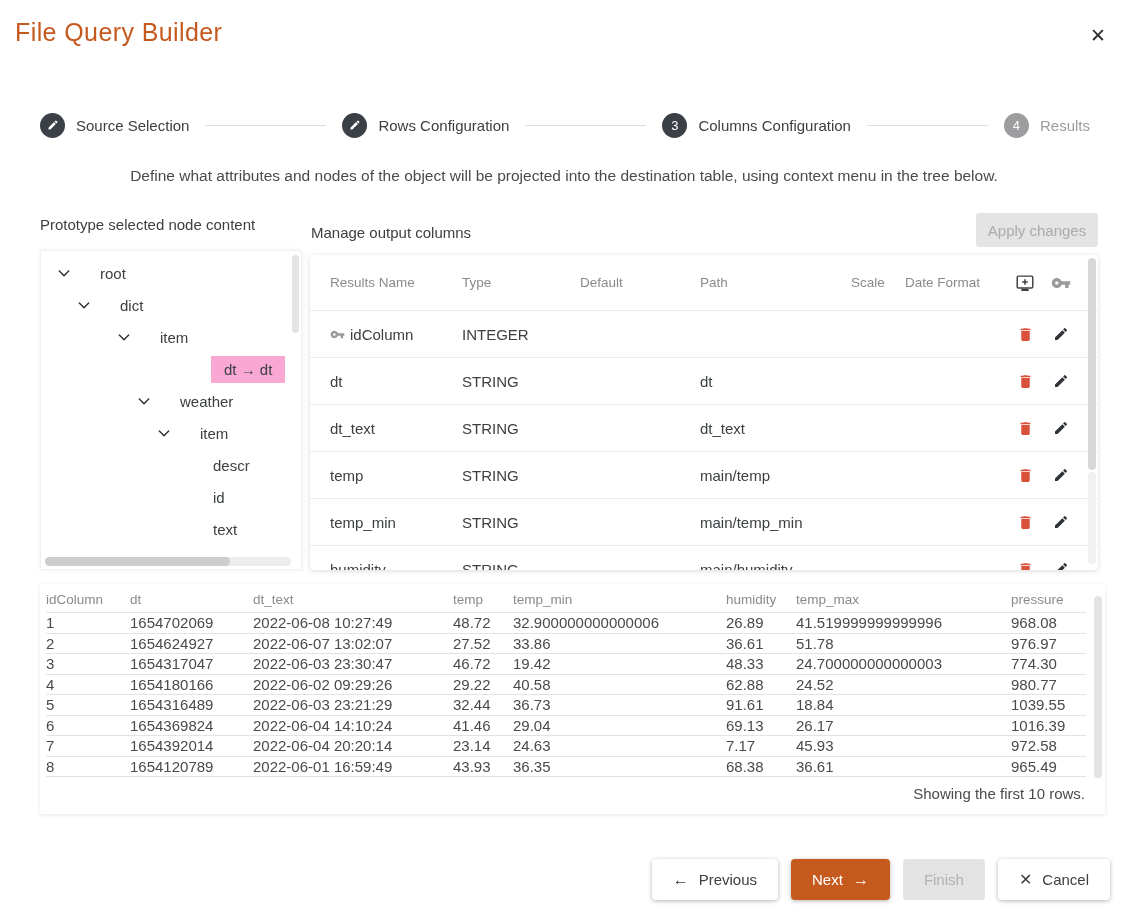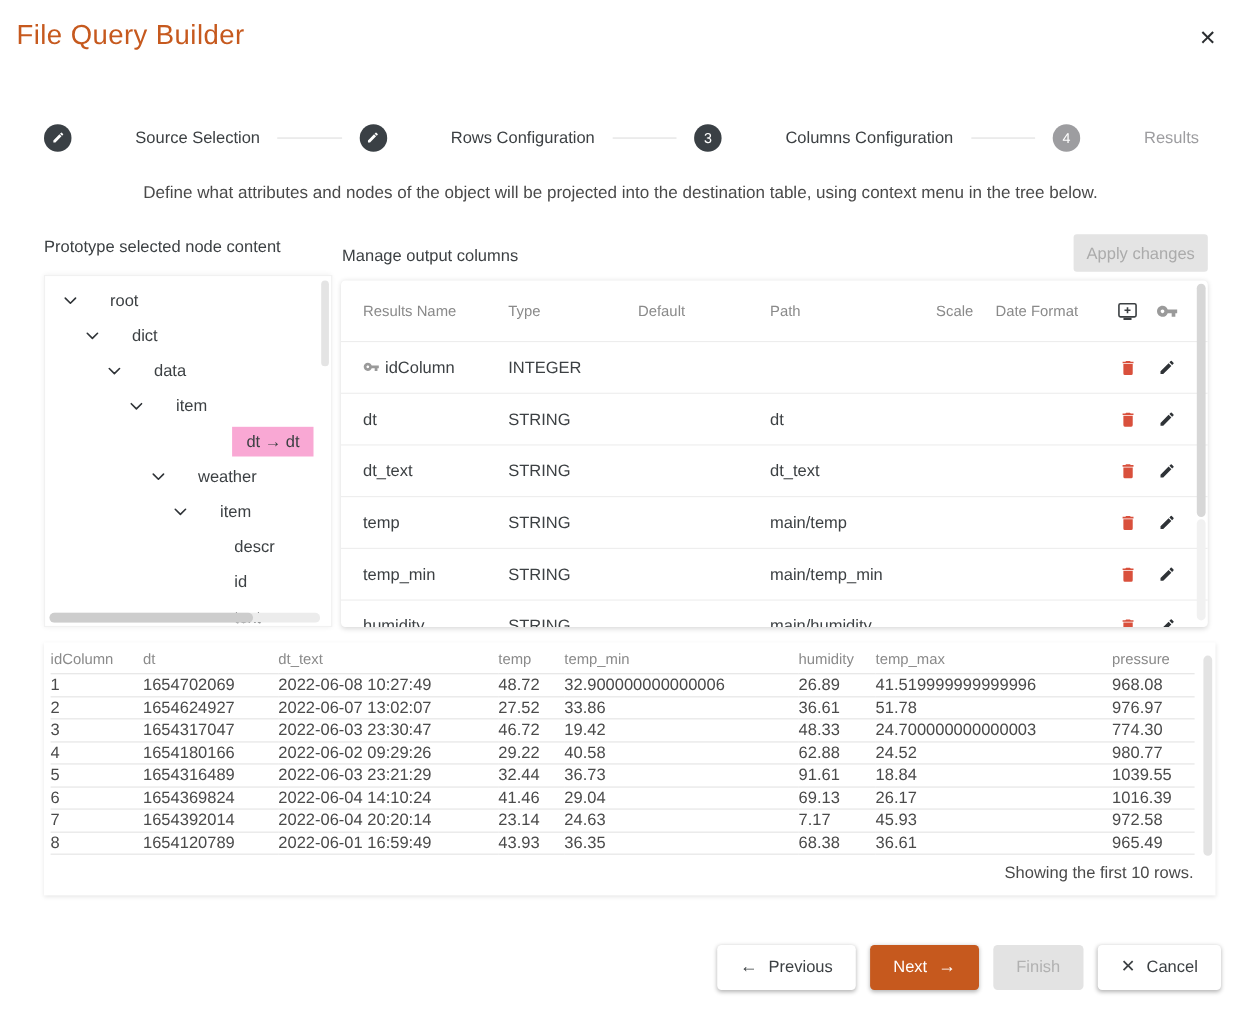--- a/index.html
+++ b/index.html
@@ -10,21 +10,21 @@
   
   .page-title { position:absolute; left:15px; top:18px; font-size:25px; font-weight:400; letter-spacing:.4px; color:var(--accent); }
   .close-x { position:absolute; left:1090px; top:26px; font-size:19px; color:#2b2e31; cursor:pointer; line-height:1; }
 
   
   .stepper { position:absolute; left:40px; right:38px; top:110px; height:30px; display:flex; align-items:center; }
   .step { display:flex; align-items:center; gap:11px; white-space:nowrap; }
   .step-circle { width:25px; height:25px; border-radius:50%; background:var(--step_dark); color:#fff;
                  display:flex; align-items:center; justify-content:center; font-size:13px; flex:0 0 auto; }
   .step-circle.future { background:var(--step_grey); }
-  .step-label { font-size:15px; color:#3c4043;margin-left:47px; }
+  .step-label { font-size:15px; color:#3c4043; }
   .step.future .step-label { color:var(--step_grey); }
   .step-line { flex:1; height:1px; background:#dedede; margin:0 16px; }
 
   .instruction { position:absolute; top:167px; left:0; right:0; text-align:center; font-size:15.5px; color:#4a4a4a; }
 
   
   .tree-label { position:absolute; left:40px; top:216px; font-size:15px; }
   .cols-label { position:absolute; left:311px; top:224px; font-size:15px; }
   .apply-btn { position:absolute; left:976px; top:213px; width:122px; height:34px; background:#e4e4e4; color:#ababab;
                border:none; border-radius:3px; font-size:15px; font-family:inherit; }
@@ -124,26 +124,20 @@
       <svg class="chev" viewBox="0 0 24 24">
           <path d="M5 9l7 7 7-7" fill="none" stroke="#2f3337" stroke-width="2.2" stroke-linecap="round" stroke-linejoin="round"></path>
         </svg>
       <span>root</span>
     </div>
     <div class="tree-row t-lvl1">
       <svg class="chev" viewBox="0 0 24 24">
           <path d="M5 9l7 7 7-7" fill="none" stroke="#2f3337" stroke-width="2.2" stroke-linecap="round" stroke-linejoin="round"></path>
         </svg>
       <span>dict</span>
-    </div>
-    <div class="tree-row t-lvl2">
-      <svg class="chev" viewBox="0 0 24 24">
-          <path d="M5 9l7 7 7-7" fill="none" stroke="#2f3337" stroke-width="2.2" stroke-linecap="round" stroke-linejoin="round"></path>
-        </svg>
-      <span>data</span>
     </div>
     <div class="tree-row t-lvl3">
       <svg class="chev" viewBox="0 0 24 24">
           <path d="M5 9l7 7 7-7" fill="none" stroke="#2f3337" stroke-width="2.2" stroke-linecap="round" stroke-linejoin="round"></path>
         </svg>
       <span>item</span>
     </div>
     <div class="tree-row t-leaf4">
       <span class="tree-sel-box">dt → dt</span>
     </div>

